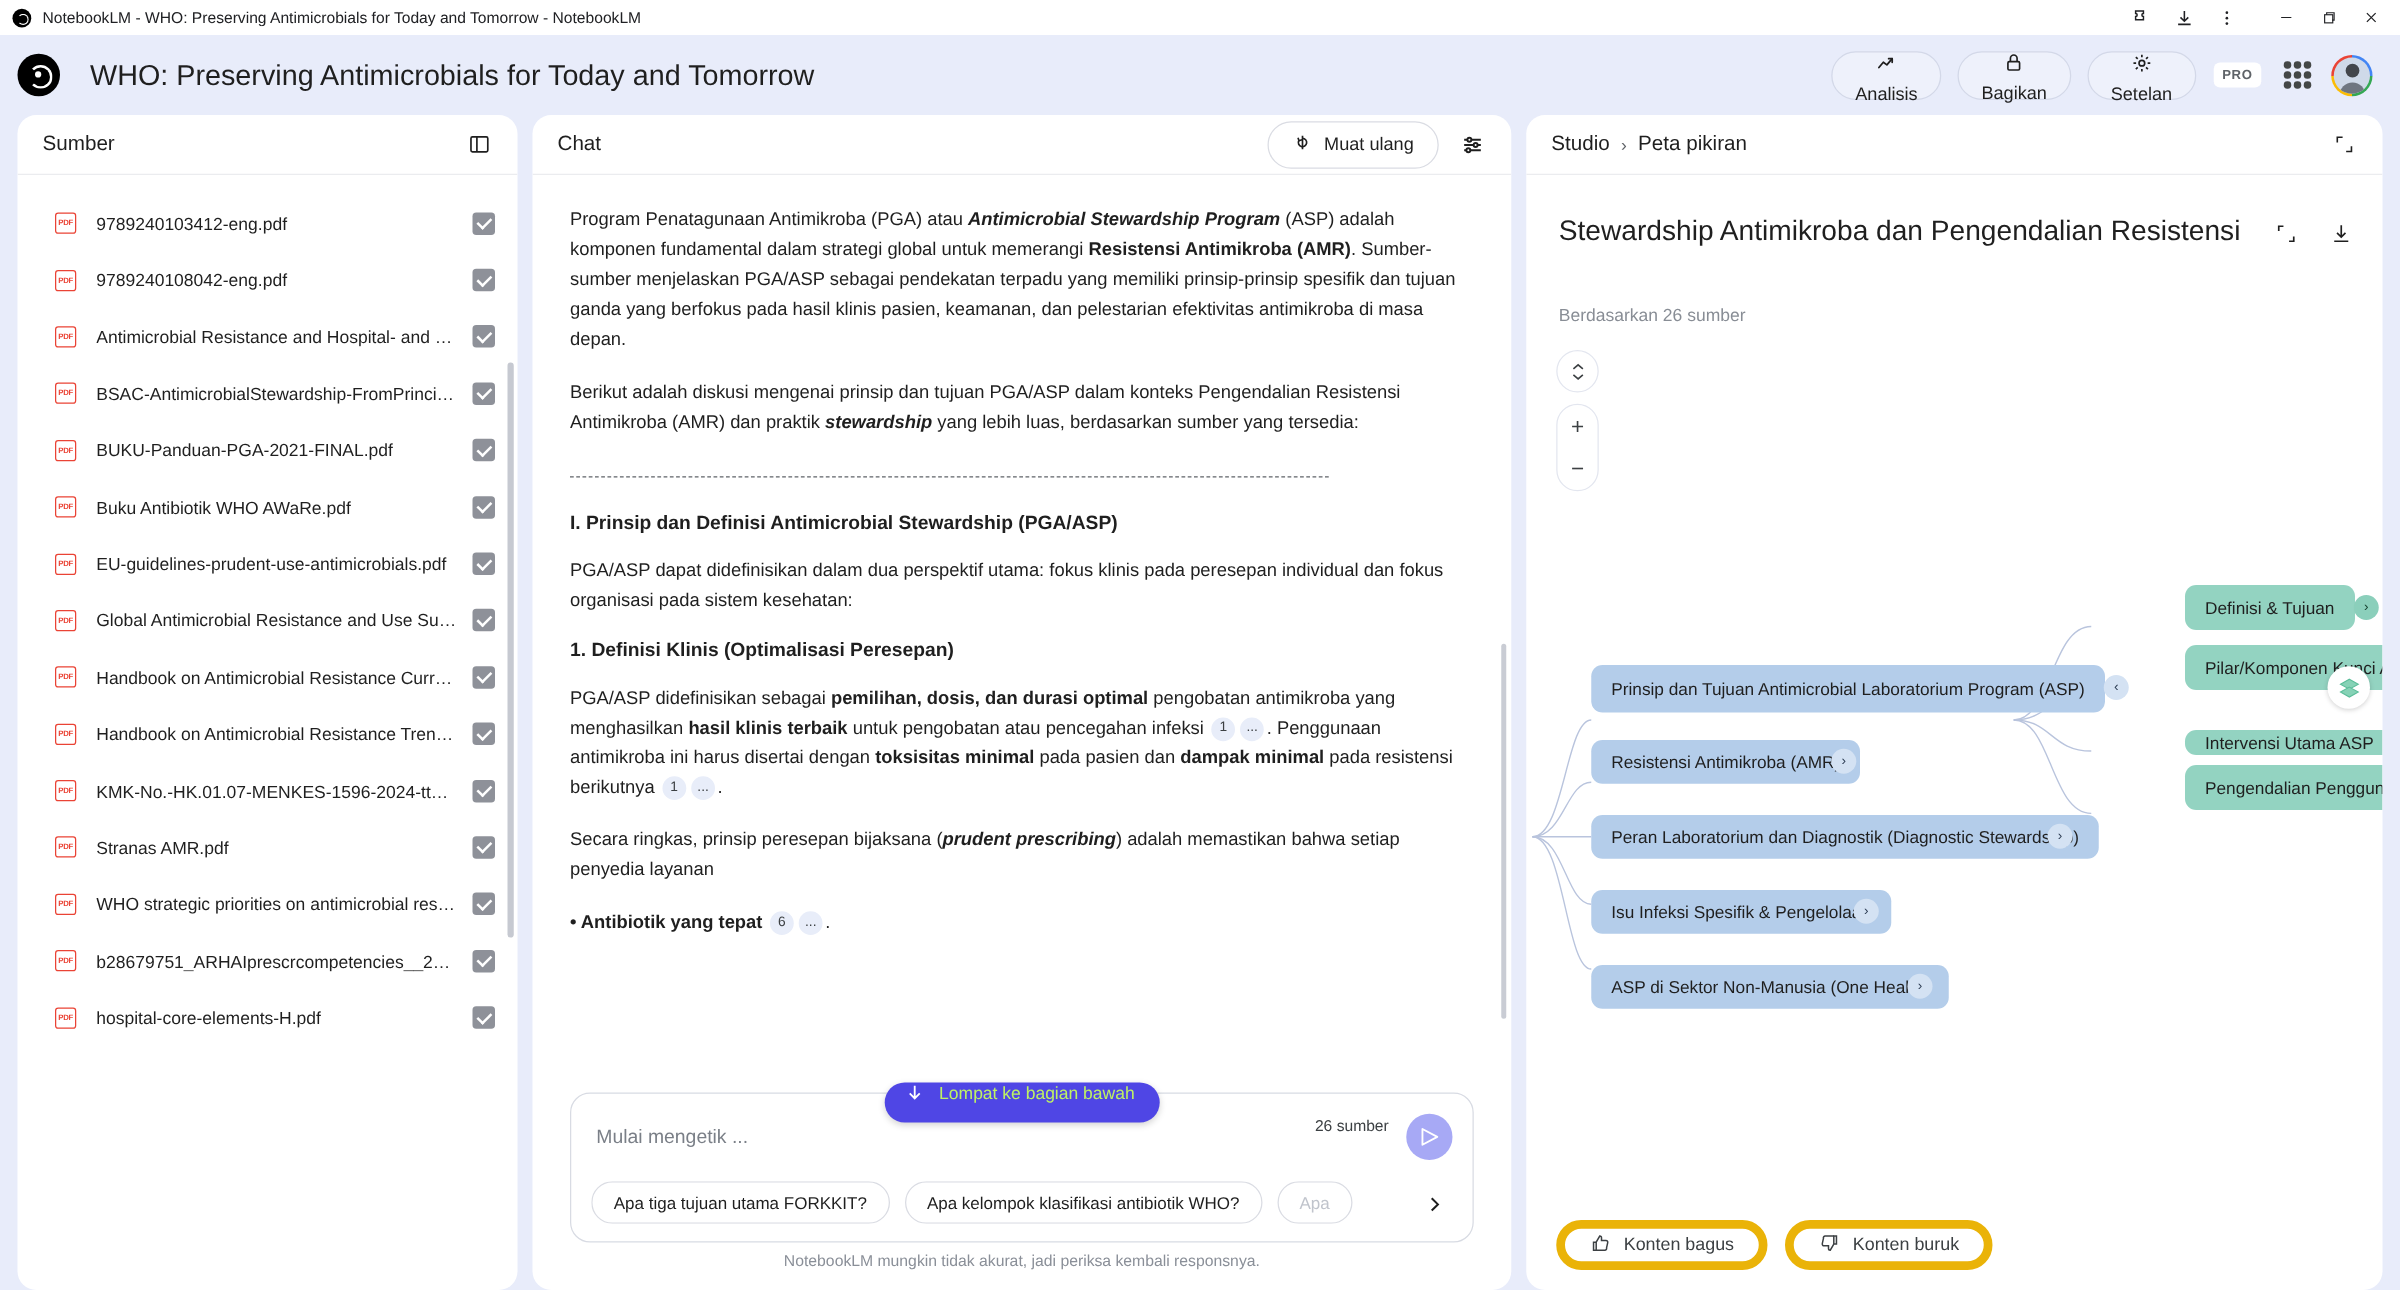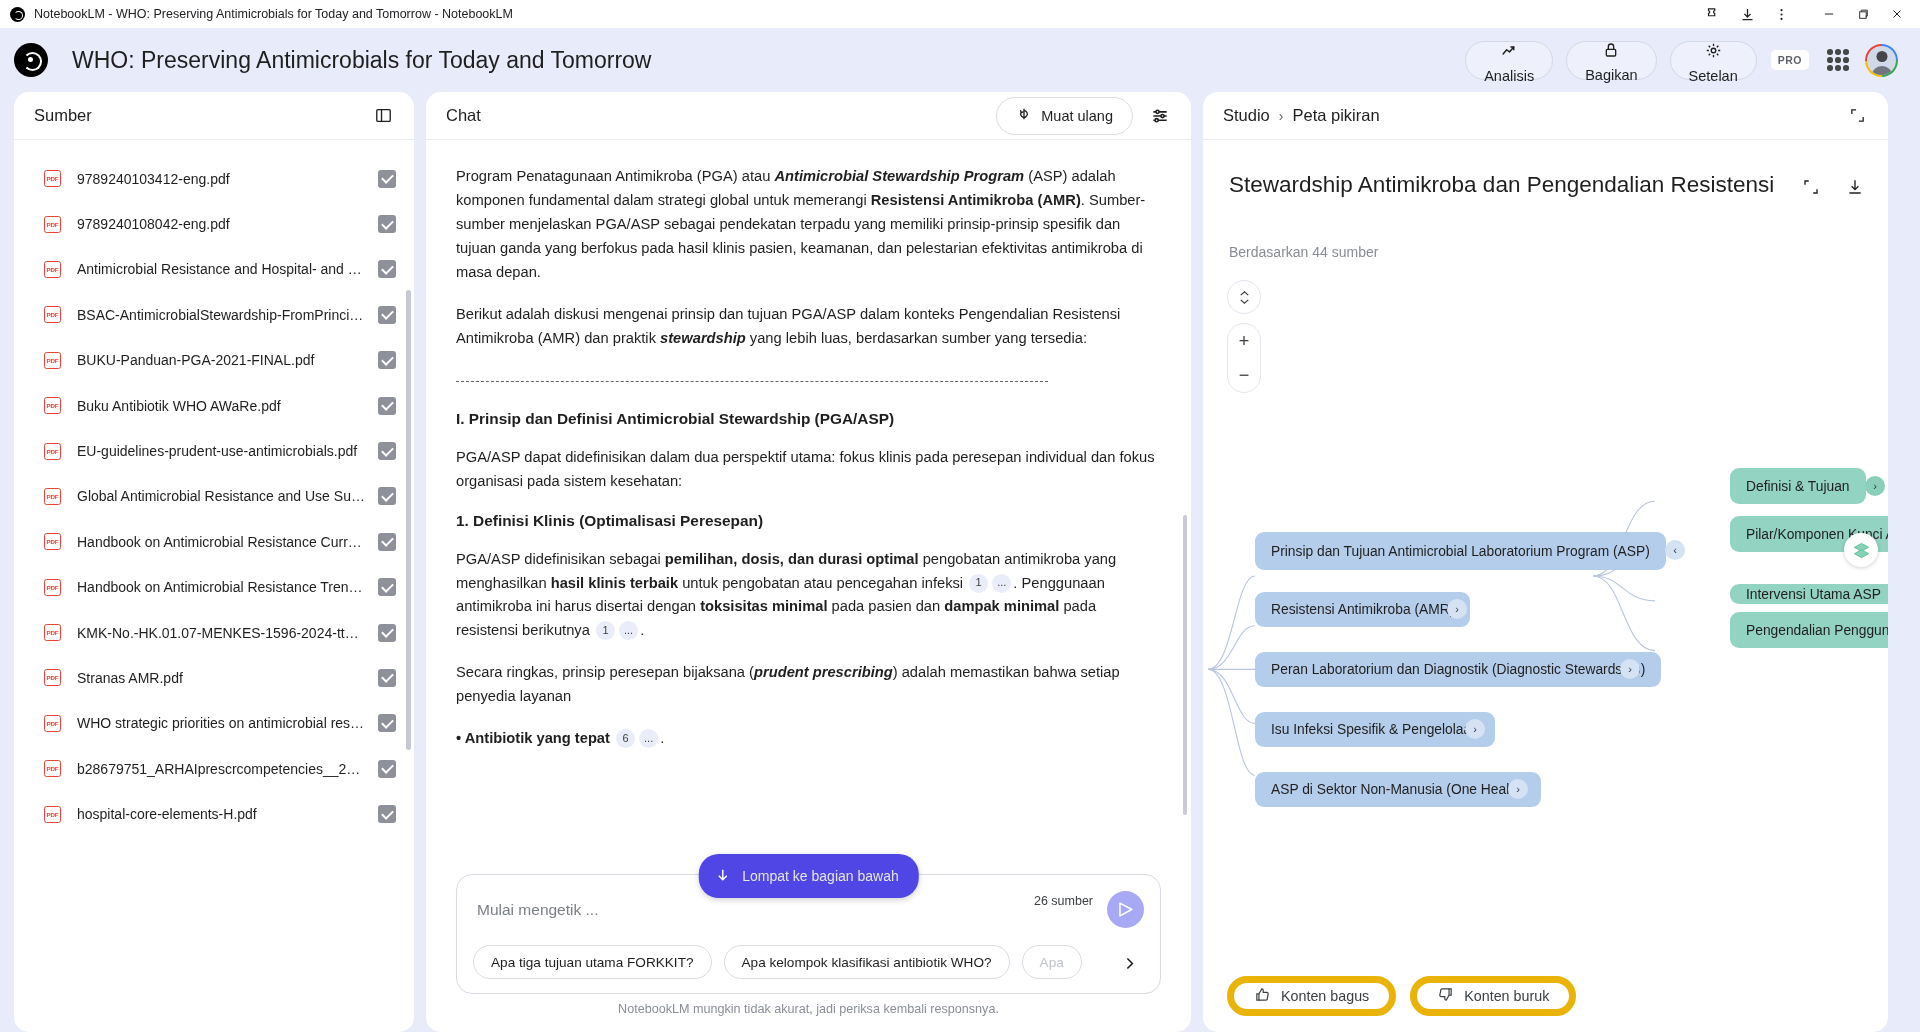--- a/index.html
+++ b/index.html
@@ -98,21 +98,21 @@
   .avatar span::after {
     content: ""; position: absolute; left: 50%; bottom: -5px;
     transform: translateX(-50%);
     width: 21px; height: 14px; border-radius: 11px 11px 0 0; background: #6f7680;
   }
 
   
   .body3 {
     height: calc(1032px - 28px - 64px);
     display: flex; gap: 12px;
-    padding: 0 32px 0 14px;
+    padding: 0 14px 0 14px;
     background: #e8ecfa;
   }
   .panel {
     background: #fff; border-radius: 15px;
     display: flex; flex-direction: column;
     overflow: hidden; position: relative;
   }
   .panel-head {
     height: 48px; flex: 0 0 auto;
     display: flex; align-items: center;
@@ -201,22 +201,22 @@
     font-size: 11px; color: #3c4043;
     vertical-align: 1.5px; margin: 0 2px; cursor: pointer;
   }
   .chat-vscroll {
     position: absolute; right: 4px; top: 375px;
     width: 4px; height: 300px; border-radius: 3px; background: #c9ccd4;
   }
   .jumpbtn {
     position: absolute; left: 50%; transform: translateX(-50%);
     bottom: 134px;
-    background: #4f46e5; color: #e5e5e5; border-radius: 20px;
-    height: 44px; display: flex; align-items: center; gap: 12px;
+    background: #4f46e5; color: #bef264; border-radius: 20px;
+    height: 32px; display: flex; align-items: flex-start; gap: 12px;
     padding: 0 20px 0 16px; font-size: 14px; cursor: pointer;
     box-shadow: 0 2px 6px rgba(0,0,0,.18); z-index: 6;
   }
   .composer-wrap { flex: 0 0 auto; padding: 0 30px 8px 30px; }
   .composer {
     border: 1px solid #d8dbe3; border-radius: 16px;
     padding: 16px 16px 14px 16px; background: #fff;
   }
   .comp-top { display: flex; align-items: center; }
   .comp-input {
@@ -606,21 +606,21 @@
       <div class="hd-ico">
         <svg width="17" height="17" viewBox="0 0 24 24" fill="none" stroke="#1f1f1f" stroke-width="1.8">
             <path d="M4 10V4h6"></path>
             <path d="M20 14v6h-6"></path>
           </svg>
       </div>
     </div>
 
     <div class="studio-body">
       <div class="mm-title">Stewardship Antimikroba dan Pengendalian Resistensi</div>
-      <div class="mm-sub">Berdasarkan 44 sumber</div>
+      <div class="mm-sub">Berdasarkan 26 sumber</div>
       <div class="mm-acts">
         <div class="a">
           <svg width="18" height="18" viewBox="0 0 24 24" fill="none" stroke="#1f1f1f" stroke-width="1.8">
               <path d="M4 9V4h5"></path>
               <path d="M20 15v5h-5"></path>
             </svg>
         </div>
         <div class="a">
           <svg width="18" height="18" viewBox="0 0 24 24" fill="none" stroke="#1f1f1f" stroke-width="1.8">
               <path d="M12 3v12M7.5 11l4.5 4.5L16.5 11M4.5 20h15"></path>

